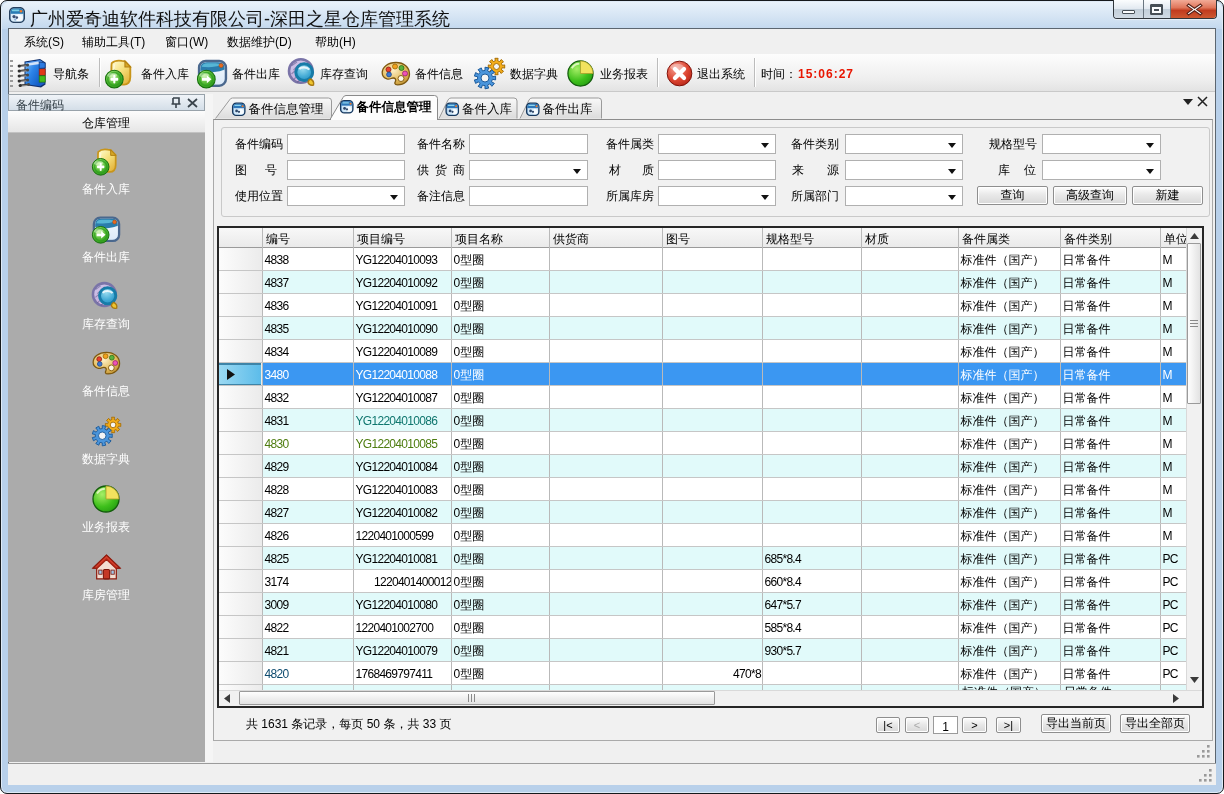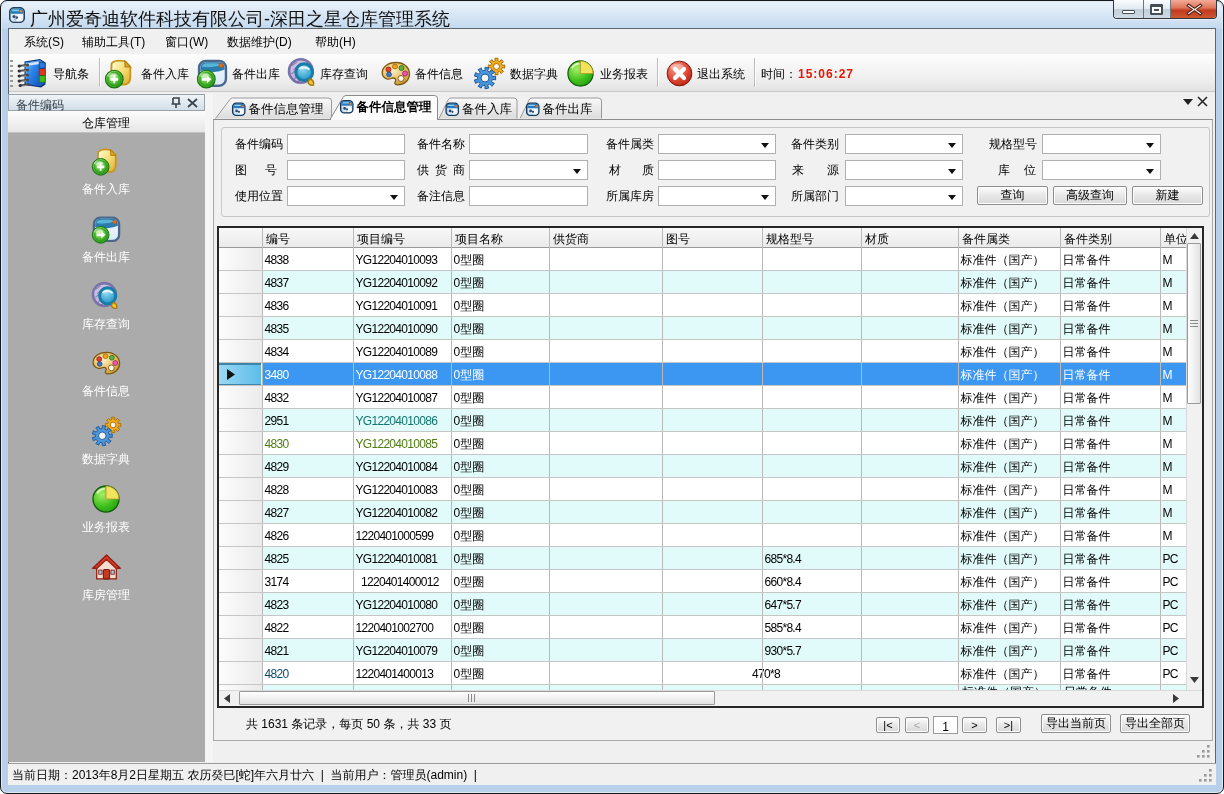--- a/index.html
+++ b/index.html
@@ -528,21 +528,21 @@
 <div class="a t12" style="left:1062.5px;top:369px;color:#fff;">日常备件</div>
 <div class="a t12" style="left:1162.5px;top:369px;color:#fff;letter-spacing:-0.7px">M</div>
 <div class="a" style="left:219px;top:386px;width:983px;height:23px;background:#ffffff"></div>
 <div class="a t12" style="left:264.5px;top:392px;color:#000;letter-spacing:-0.7px">4832</div>
 <div class="a t12" style="left:355.5px;top:392px;color:#000;letter-spacing:-0.7px">YG12204010087</div>
 <div class="a t12" style="left:453.5px;top:392px;color:#000;">0型圈</div>
 <div class="a t12" style="left:960.5px;top:392px;color:#000;">标准件（国产）</div>
 <div class="a t12" style="left:1062.5px;top:392px;color:#000;">日常备件</div>
 <div class="a t12" style="left:1162.5px;top:392px;color:#000;letter-spacing:-0.7px">M</div>
 <div class="a" style="left:219px;top:409px;width:983px;height:23px;background:#e1fafa"></div>
-<div class="a t12" style="left:264.5px;top:415px;color:#000;letter-spacing:-0.7px">2951</div>
+<div class="a t12" style="left:264.5px;top:415px;color:#000;letter-spacing:-0.7px">4831</div>
 <div class="a t12" style="left:355.5px;top:415px;color:#0f766e;letter-spacing:-0.7px">YG12204010086</div>
 <div class="a t12" style="left:453.5px;top:415px;color:#000;">0型圈</div>
 <div class="a t12" style="left:960.5px;top:415px;color:#000;">标准件（国产）</div>
 <div class="a t12" style="left:1062.5px;top:415px;color:#000;">日常备件</div>
 <div class="a t12" style="left:1162.5px;top:415px;color:#000;letter-spacing:-0.7px">M</div>
 <div class="a" style="left:219px;top:432px;width:983px;height:23px;background:#ffffff"></div>
 <div class="a t12" style="left:264.5px;top:438px;color:#4d7c0f;letter-spacing:-0.7px">4830</div>
 <div class="a t12" style="left:355.5px;top:438px;color:#4d7c0f;letter-spacing:-0.7px">YG12204010085</div>
 <div class="a t12" style="left:453.5px;top:438px;color:#000;">0型圈</div>
 <div class="a t12" style="left:960.5px;top:438px;color:#000;">标准件（国产）</div>
@@ -579,28 +579,28 @@
 <div class="a" style="left:219px;top:547px;width:983px;height:23px;background:#e1fafa"></div>
 <div class="a t12" style="left:264.5px;top:553px;color:#000;letter-spacing:-0.7px">4825</div>
 <div class="a t12" style="left:355.5px;top:553px;color:#000;letter-spacing:-0.7px">YG12204010081</div>
 <div class="a t12" style="left:453.5px;top:553px;color:#000;">0型圈</div>
 <div class="a t12" style="left:764.5px;top:553px;color:#000;letter-spacing:-0.7px">685*8.4</div>
 <div class="a t12" style="left:960.5px;top:553px;color:#000;">标准件（国产）</div>
 <div class="a t12" style="left:1062.5px;top:553px;color:#000;">日常备件</div>
 <div class="a t12" style="left:1162.5px;top:553px;color:#000;letter-spacing:-0.7px">PC</div>
 <div class="a" style="left:219px;top:570px;width:983px;height:23px;background:#ffffff"></div>
 <div class="a t12" style="left:264.5px;top:576px;color:#000;letter-spacing:-0.7px">3174</div>
-<div class="a t12" style="left:361px;top:576px;color:#000;letter-spacing:-0.7px">1220401400012</div>
+<div class="a t12" style="left:374px;top:576px;color:#000;letter-spacing:-0.7px">1220401400012</div>
 <div class="a t12" style="left:453.5px;top:576px;color:#000;">0型圈</div>
 <div class="a t12" style="left:764.5px;top:576px;color:#000;letter-spacing:-0.7px">660*8.4</div>
 <div class="a t12" style="left:960.5px;top:576px;color:#000;">标准件（国产）</div>
 <div class="a t12" style="left:1062.5px;top:576px;color:#000;">日常备件</div>
 <div class="a t12" style="left:1162.5px;top:576px;color:#000;letter-spacing:-0.7px">PC</div>
 <div class="a" style="left:219px;top:593px;width:983px;height:23px;background:#e1fafa"></div>
-<div class="a t12" style="left:264.5px;top:599px;color:#000;letter-spacing:-0.7px">4823</div>
+<div class="a t12" style="left:264.5px;top:599px;color:#000;letter-spacing:-0.7px">3009</div>
 <div class="a t12" style="left:355.5px;top:599px;color:#000;letter-spacing:-0.7px">YG12204010080</div>
 <div class="a t12" style="left:453.5px;top:599px;color:#000;">0型圈</div>
 <div class="a t12" style="left:764.5px;top:599px;color:#000;letter-spacing:-0.7px">647*5.7</div>
 <div class="a t12" style="left:960.5px;top:599px;color:#000;">标准件（国产）</div>
 <div class="a t12" style="left:1062.5px;top:599px;color:#000;">日常备件</div>
 <div class="a t12" style="left:1162.5px;top:599px;color:#000;letter-spacing:-0.7px">PC</div>
 <div class="a" style="left:219px;top:616px;width:983px;height:23px;background:#ffffff"></div>
 <div class="a t12" style="left:264.5px;top:622px;color:#000;letter-spacing:-0.7px">4822</div>
 <div class="a t12" style="left:355.5px;top:622px;color:#000;letter-spacing:-0.7px">1220401002700</div>
 <div class="a t12" style="left:453.5px;top:622px;color:#000;">0型圈</div>
@@ -611,23 +611,23 @@
 <div class="a" style="left:219px;top:639px;width:983px;height:23px;background:#e1fafa"></div>
 <div class="a t12" style="left:264.5px;top:645px;color:#000;letter-spacing:-0.7px">4821</div>
 <div class="a t12" style="left:355.5px;top:645px;color:#000;letter-spacing:-0.7px">YG12204010079</div>
 <div class="a t12" style="left:453.5px;top:645px;color:#000;">0型圈</div>
 <div class="a t12" style="left:764.5px;top:645px;color:#000;letter-spacing:-0.7px">930*5.7</div>
 <div class="a t12" style="left:960.5px;top:645px;color:#000;">标准件（国产）</div>
 <div class="a t12" style="left:1062.5px;top:645px;color:#000;">日常备件</div>
 <div class="a t12" style="left:1162.5px;top:645px;color:#000;letter-spacing:-0.7px">PC</div>
 <div class="a" style="left:219px;top:662px;width:983px;height:23px;background:#ffffff"></div>
 <div class="a t12" style="left:264.5px;top:668px;color:#0c4a6e;letter-spacing:-0.7px">4820</div>
-<div class="a t12" style="left:355.5px;top:668px;color:#000;letter-spacing:-0.7px">1220401400013</div>
+<div class="a t12" style="left:355.5px;top:668px;color:#000;letter-spacing:-0.7px">1768469797411</div>
 <div class="a t12" style="left:453.5px;top:668px;color:#000;">0型圈</div>
-<div class="a t12" style="left:752px;top:668px;color:#000;letter-spacing:-0.7px">470*8</div>
+<div class="a t12" style="left:733px;top:668px;color:#000;letter-spacing:-0.7px">470*8</div>
 <div class="a t12" style="left:960.5px;top:668px;color:#000;">标准件（国产）</div>
 <div class="a t12" style="left:1062.5px;top:668px;color:#000;">日常备件</div>
 <div class="a t12" style="left:1162.5px;top:668px;color:#000;letter-spacing:-0.7px">PC</div>
 <div class="a" style="left:219px;top:685px;width:983px;height:5px;background:#e1fafa"></div>
 <div class="a" style="left:219px;top:248px;width:43px;height:442px;background:linear-gradient(90deg,#fcfcfc,#ebebeb)"></div>
 <div class="a" style="left:219px;top:363px;width:42px;height:23px;background:linear-gradient(90deg,#9bd9f2,#5cbcea);border-top:2px solid #3d84a8;border-bottom:2px solid #3d84a8"></div>
 <svg class="a" style="left:227px;top:369px" width="8" height="11" viewBox="0 0 8 11">
       <path d="M0 0 L8 5.5 L0 11 Z" fill="#111"></path>
     </svg>
 <div class="a t12" style="left:962px;top:686px;height:4px;overflow:hidden;width:95px">标准件（国产）</div>
@@ -696,21 +696,20 @@
 <svg class="a" style="left:1197px;top:745px" width="15" height="15" viewBox="0 0 15 15">
       <rect x="10" y="0" width="2.6" height="2.6" fill="#9a9a9a"></rect>
       <rect x="5" y="5" width="2.6" height="2.6" fill="#9a9a9a"></rect>
       <rect x="10" y="5" width="2.6" height="2.6" fill="#9a9a9a"></rect>
       <rect x="0" y="10" width="2.6" height="2.6" fill="#9a9a9a"></rect>
       <rect x="5" y="10" width="2.6" height="2.6" fill="#9a9a9a"></rect>
       <rect x="10" y="10" width="2.6" height="2.6" fill="#9a9a9a"></rect>
     </svg>
 <div class="a" style="left:8px;top:763px;width:1208px;height:1px;background:#9b9b9b"></div>
 <div class="a" style="left:8px;top:764px;width:1208px;height:21px;background:#f0f0f0"></div>
-<div class="a t12" style="left:12px;top:769px;font-size:12px;">当前日期：2013年8月2日星期五 农历癸巳[蛇]年六月廿六&nbsp;&nbsp;|&nbsp;&nbsp;当前用户：管理员(admin)&nbsp;&nbsp;|</div>
 <svg class="a" style="left:1199px;top:769px" width="15" height="15" viewBox="0 0 15 15">
       <rect x="10" y="0" width="2.6" height="2.6" fill="#9a9a9a"></rect>
       <rect x="5" y="5" width="2.6" height="2.6" fill="#9a9a9a"></rect>
       <rect x="10" y="5" width="2.6" height="2.6" fill="#9a9a9a"></rect>
       <rect x="0" y="10" width="2.6" height="2.6" fill="#9a9a9a"></rect>
       <rect x="5" y="10" width="2.6" height="2.6" fill="#9a9a9a"></rect>
       <rect x="10" y="10" width="2.6" height="2.6" fill="#9a9a9a"></rect>
     </svg>
 </div>
 </body></html>

